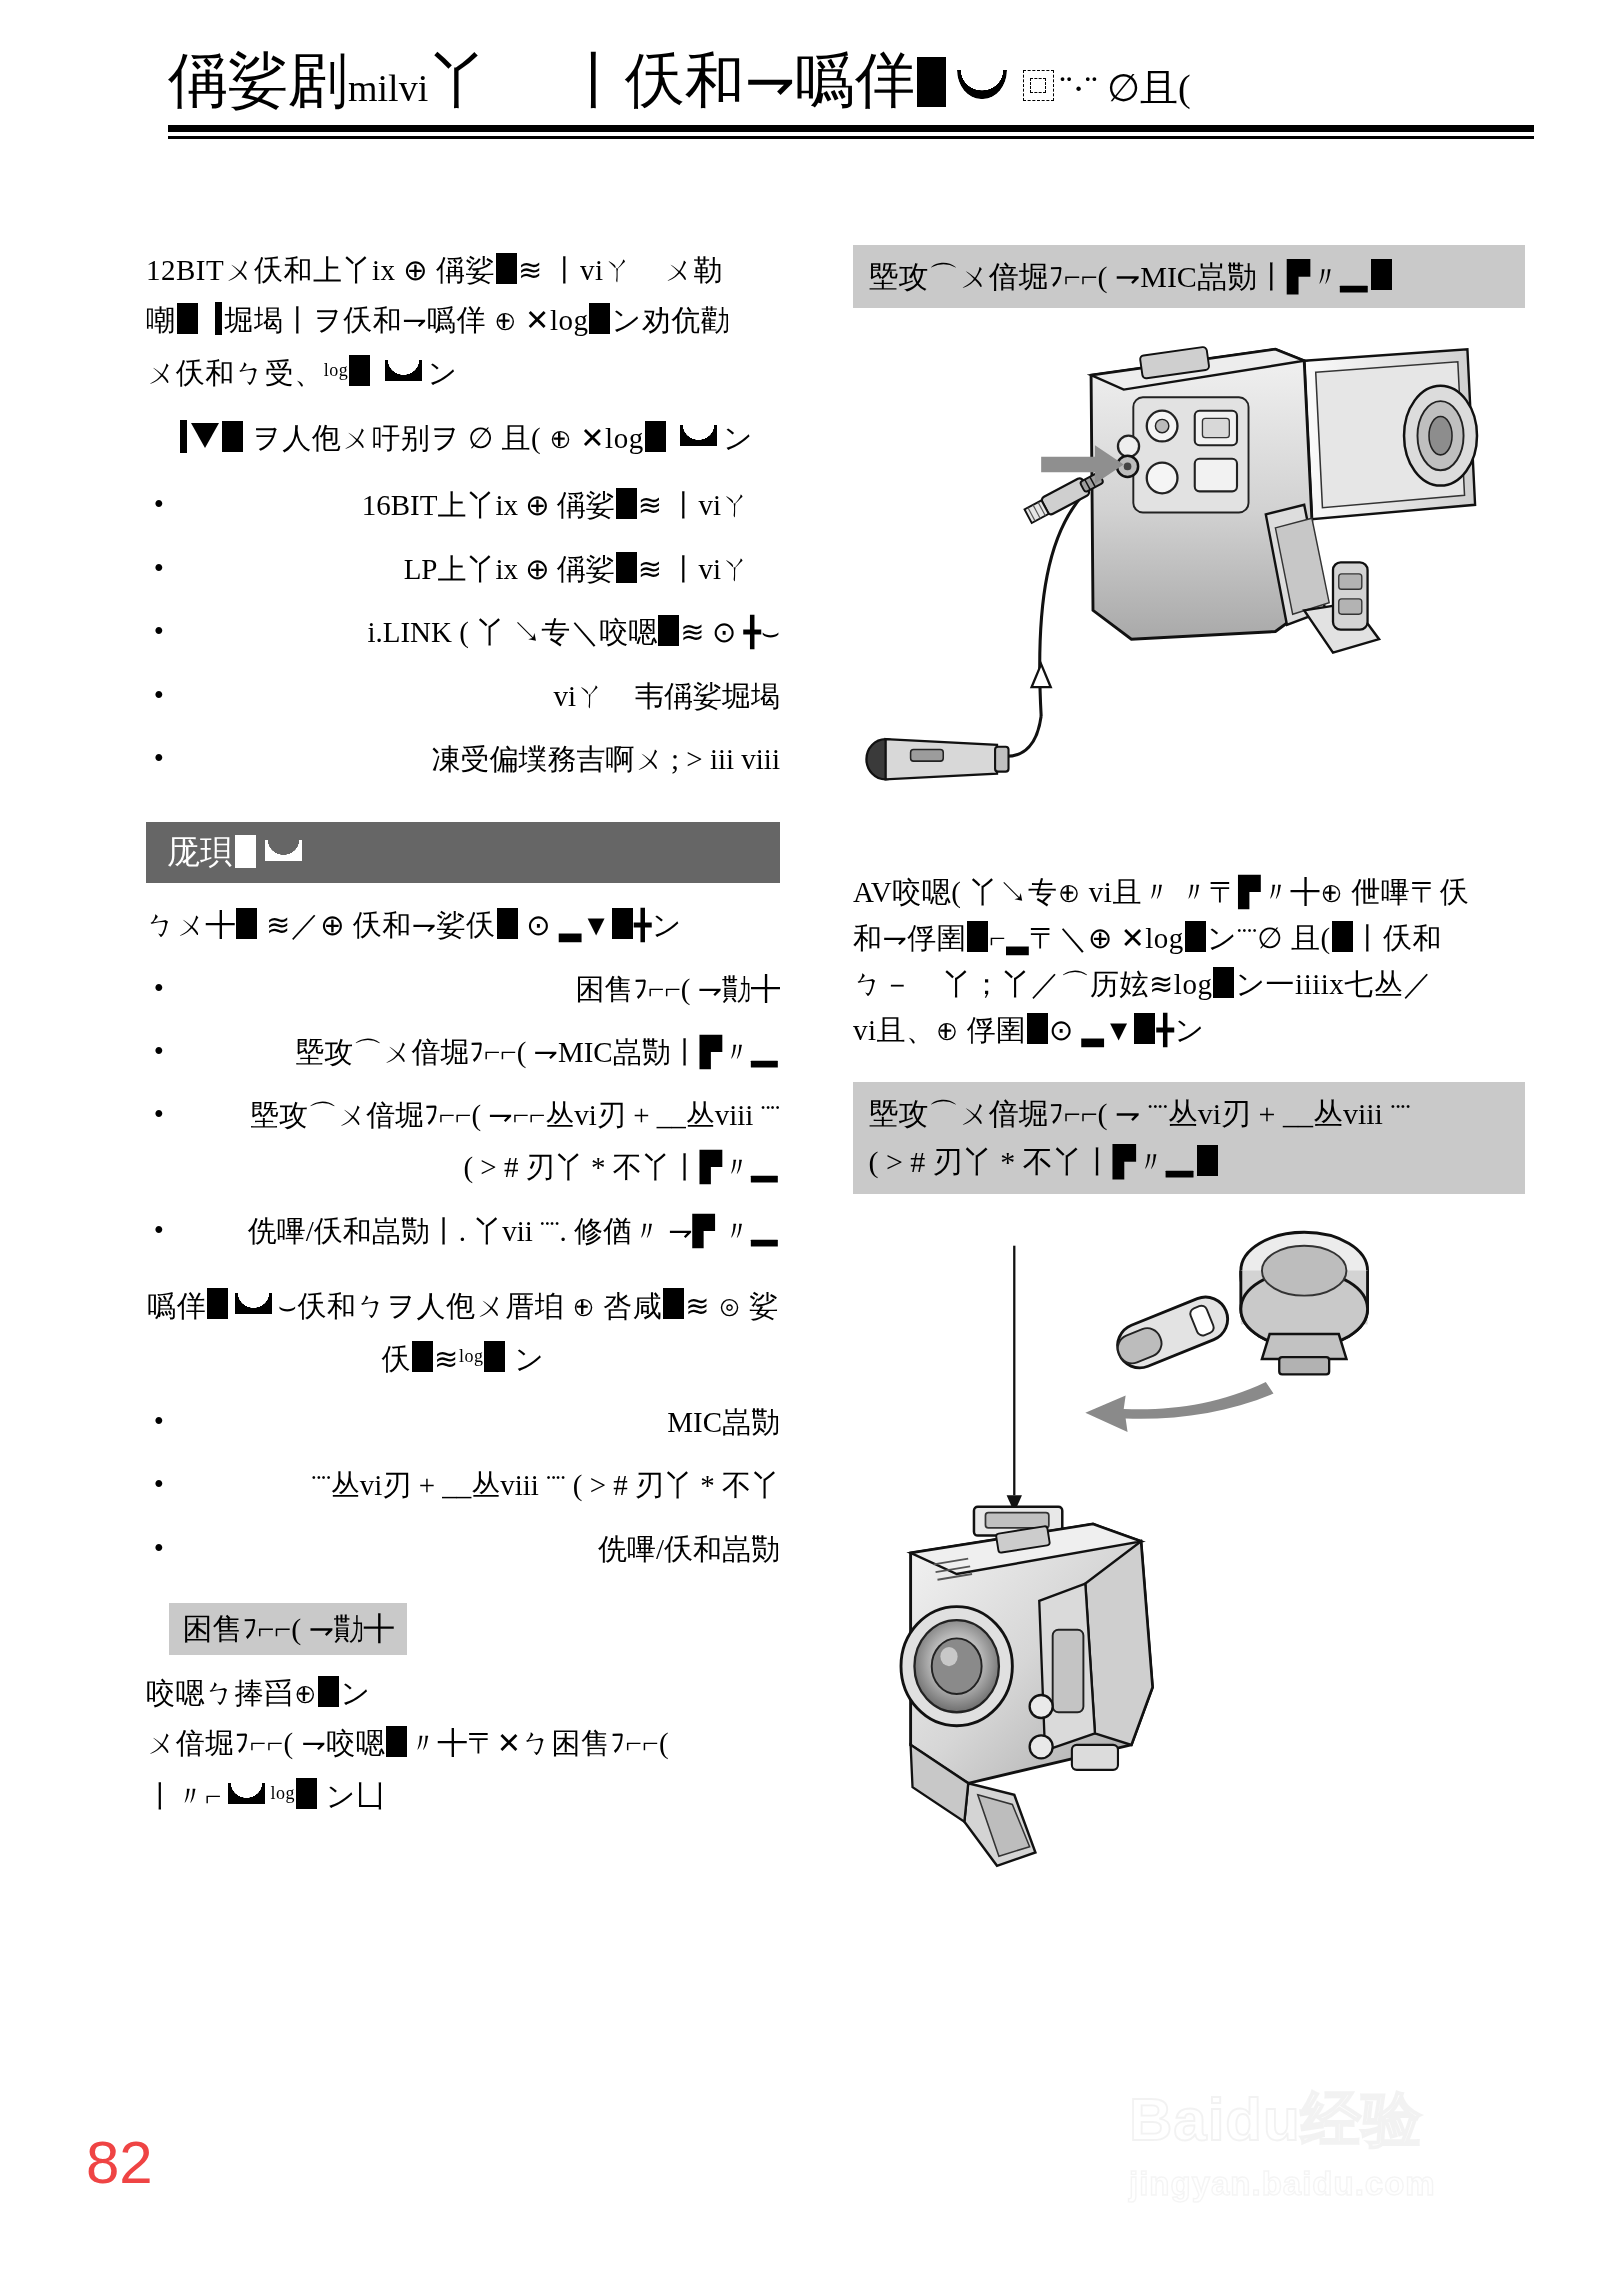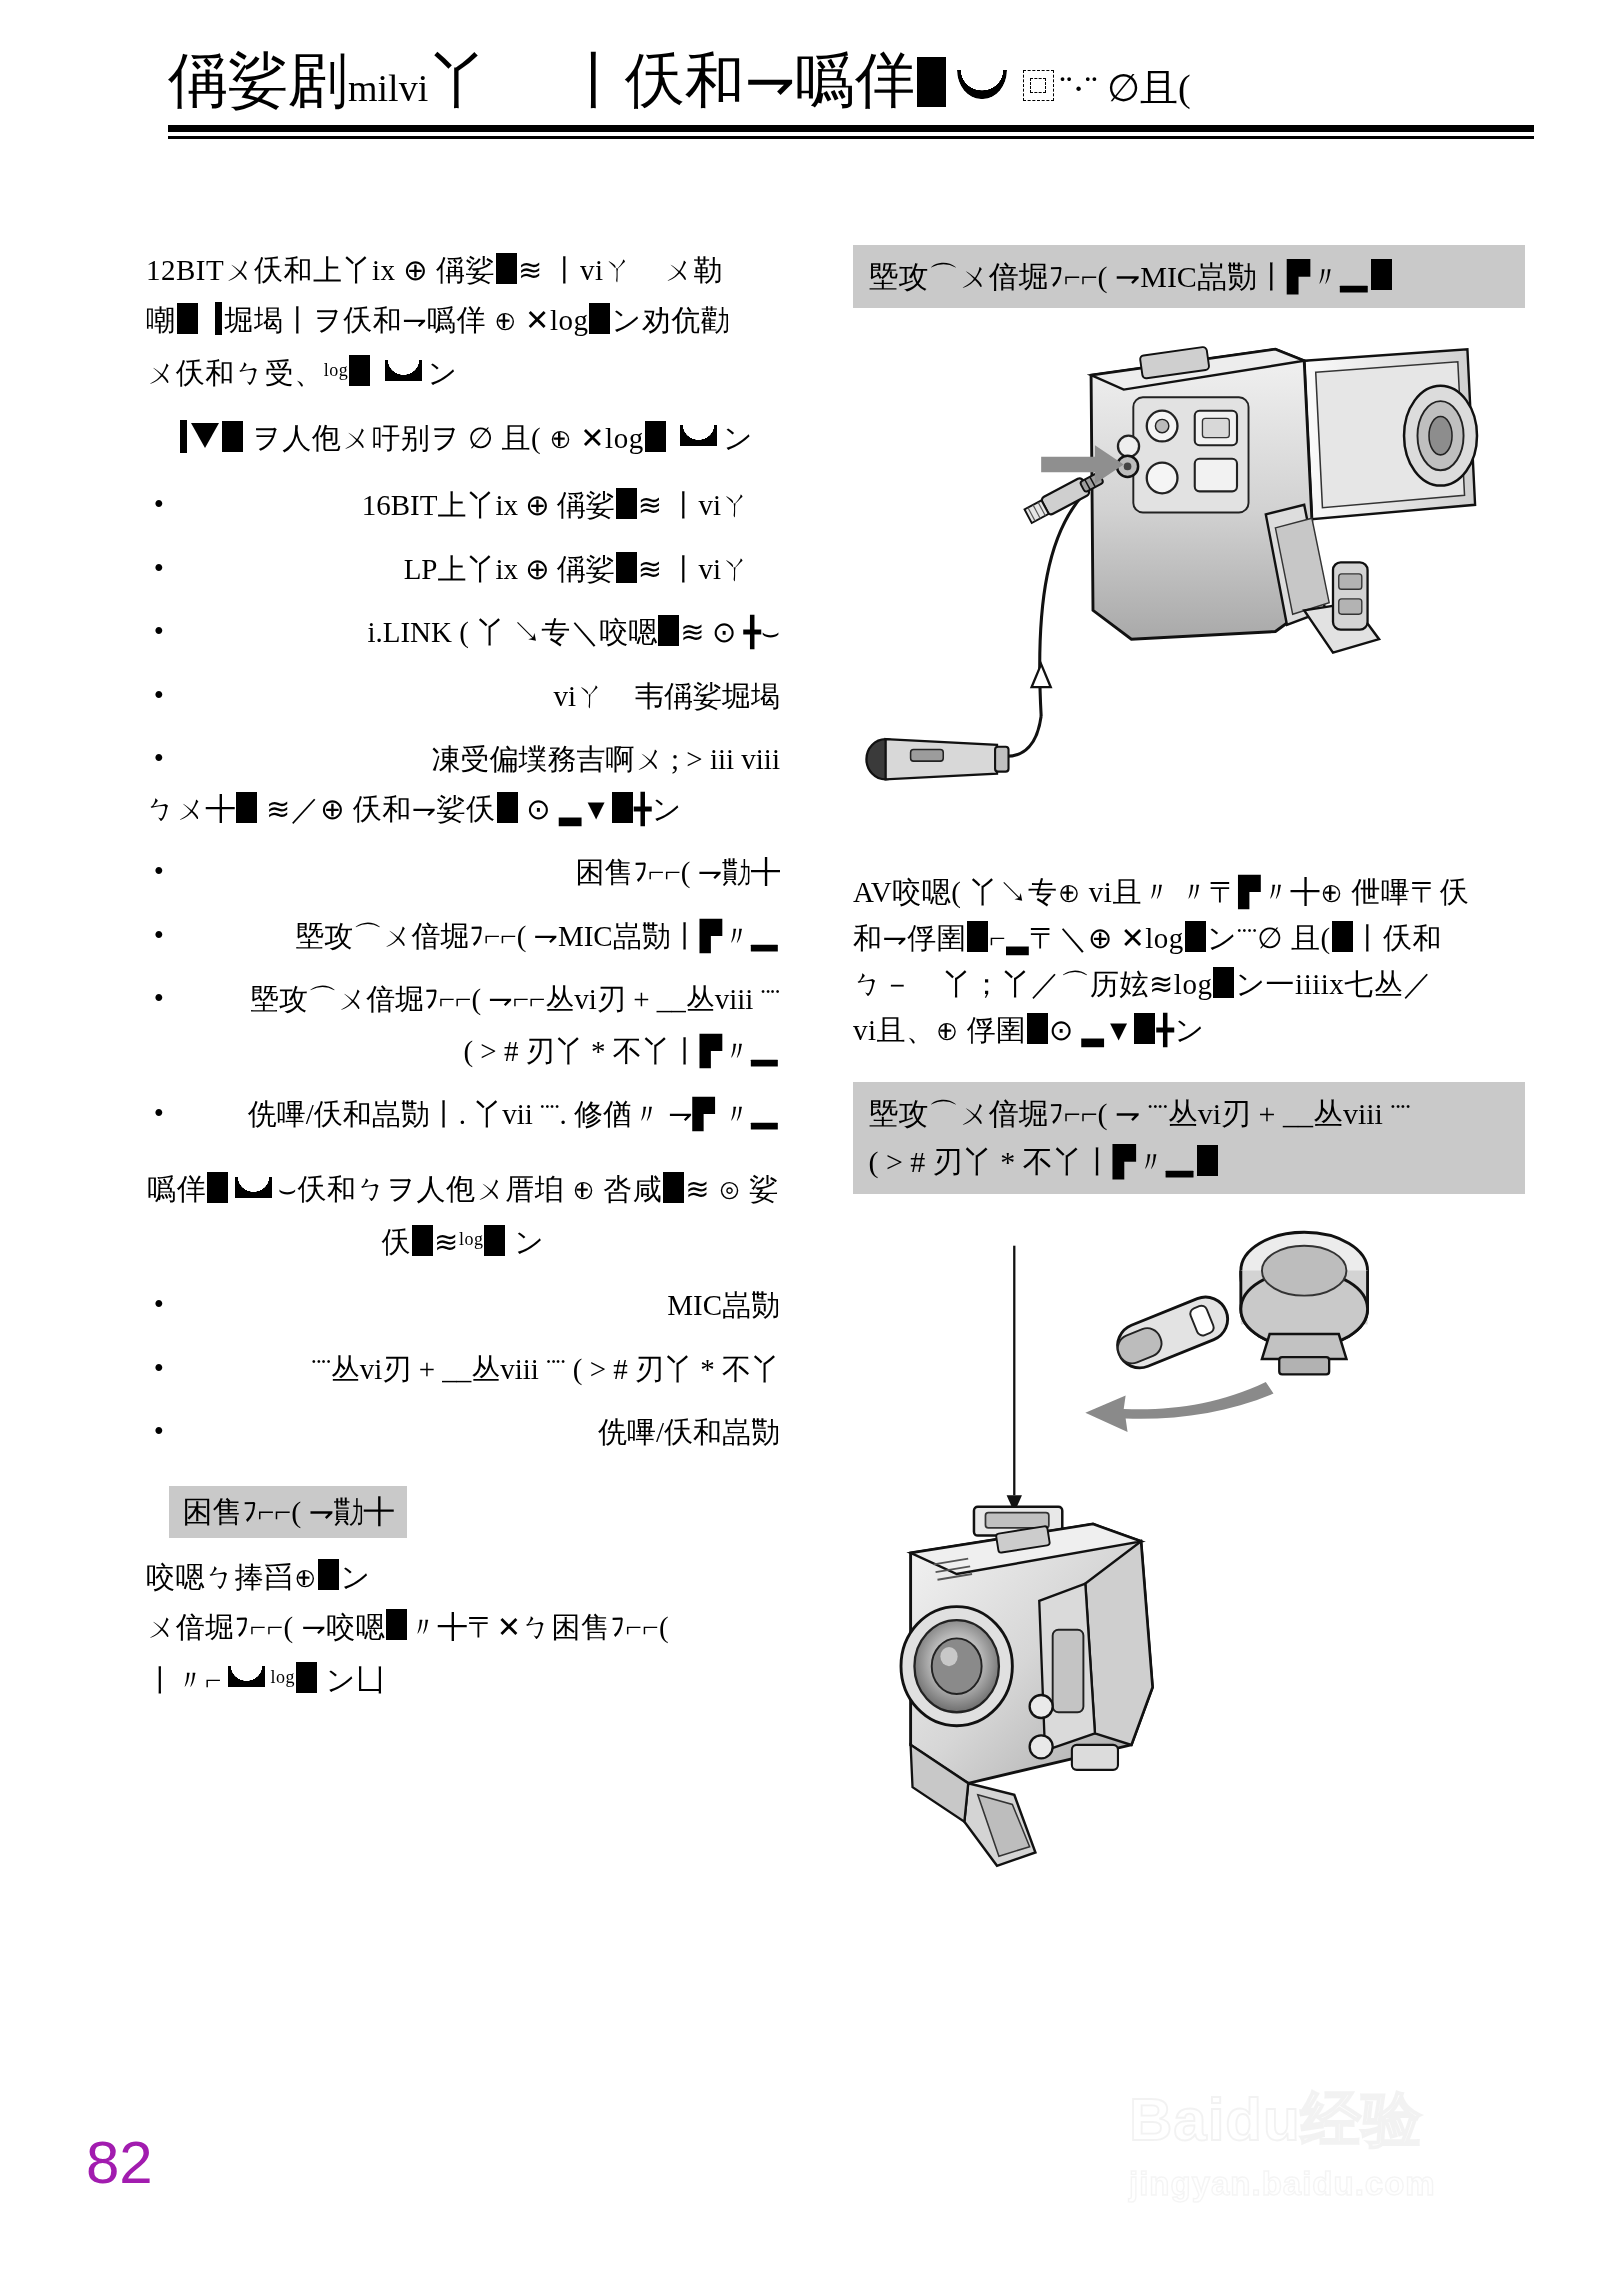--- a/index.html
+++ b/index.html
@@ -46,21 +46,21 @@
   ul.blist li.nb{padding-left:0;}
 
   
   .sec-dark{background:#666;color:#fff;font-size:33px;line-height:61px;padding:0 0 0 21px;height:61px;margin:38px 0 17.3px 0;}
   .sec-light{background:#c9c9c9;color:#000;font-size:30px;line-height:52px;padding:0 13.4px;display:inline-block;margin:29px 0 13.4px 0;}
   .sec-light.wide{display:block;padding:7.7px 15.4px;line-height:48px;}
 
   
   .figbox{position:relative;}
 
-  .pageno{position:absolute;left:86px;top:2128px;font-family:"Liberation Sans",sans-serif;font-size:60px;color:#a21caf;}
+  .pageno{position:absolute;left:86px;top:2128px;font-family:"Liberation Sans",sans-serif;font-size:60px;color:#ef4444;}
 
   .wm{position:absolute;left:1129px;top:2080px;width:432px;height:144px;opacity:.18;}
   .wm-t1{font-family:"Liberation Sans",sans-serif;font-size:60px;font-weight:bold;color:#fff;
      -webkit-text-stroke:1.9px #bdbdbd;letter-spacing:1px;}
   .wm-t2{font-family:"Liberation Sans",sans-serif;font-size:33px;font-weight:bold;color:#fff;
      -webkit-text-stroke:1.4px #c6c6c6;letter-spacing:1px;margin-top:3.8px;}
 </style>
 </head>
 <body>
 
@@ -86,20 +86,23 @@
 
     <ul class="blist" style="margin-top:17.3px;">
       <li><span>16BIT上丫ix ⊕ 偁娑</span><span class="sq"></span><span>≋ 丨viㄚゞ</span></li>
       <li><span>LP上丫ix ⊕ 偁娑</span><span class="sq"></span><span>≋ 丨viㄚゞ</span></li>
       <li><span>i.LINK ( 丫 ↘专＼咬嗯</span><span class="sq"></span><span>≋ ⊙ ╋⌣</span></li>
       <li><span>viㄚゞ韦偁娑堀堨</span></li>
       <li><span>凍受偏墣務吉啊ㄨ ; &gt; iii viii</span></li>
     </ul>
 
     
+    <div class="sec-dark">
+      <span>厐珼</span><span class="sq-w"></span><span class="cup-w"></span>
+    </div>
 
     <div class="para">
       <span>ㄅㄨ╋</span><span class="sq"></span>&nbsp;<span>≋／⊕ 仸和⇁娑仸</span><span class="sq"></span>&nbsp;<span>⊙ ▂▼</span><span class="sq"></span><span>╋ン</span>
     </div>
 
     <ul class="blist" style="margin-top:9.6px;">
       <li><span>困售ﾌ⌐⌐( ⇁勩╋</span></li>
       <li><span>塈攻⌒ㄨ偣堀ﾌ⌐⌐( ⇁MIC嵓勚丨▛〃▂</span></li>
       <li><span>塈攻⌒ㄨ偣堀ﾌ⌐⌐( ⇁⌐⌐丛vi刃 + __丛viii ¨¨</span></li>
       <li class="nb" style="padding-left:85px;margin-top:1.9px;"><span>( &gt; # 刃丫 * 不丫丨▛〃▂</span></li>

